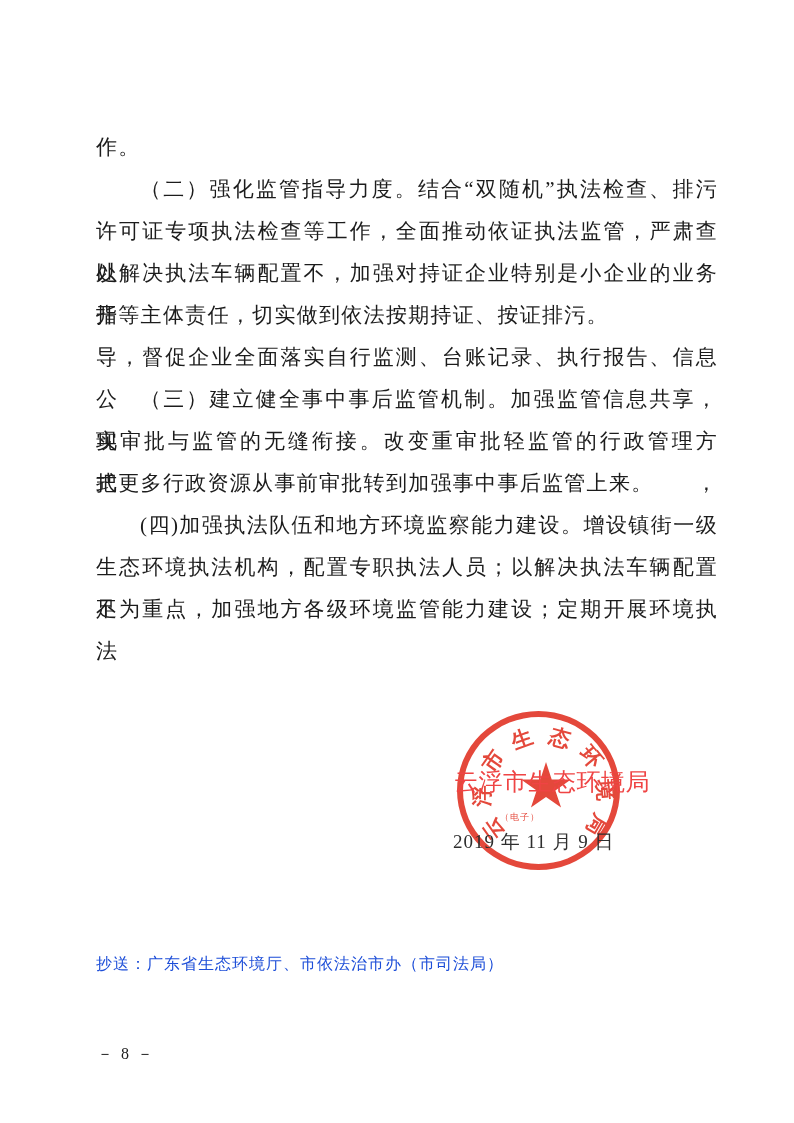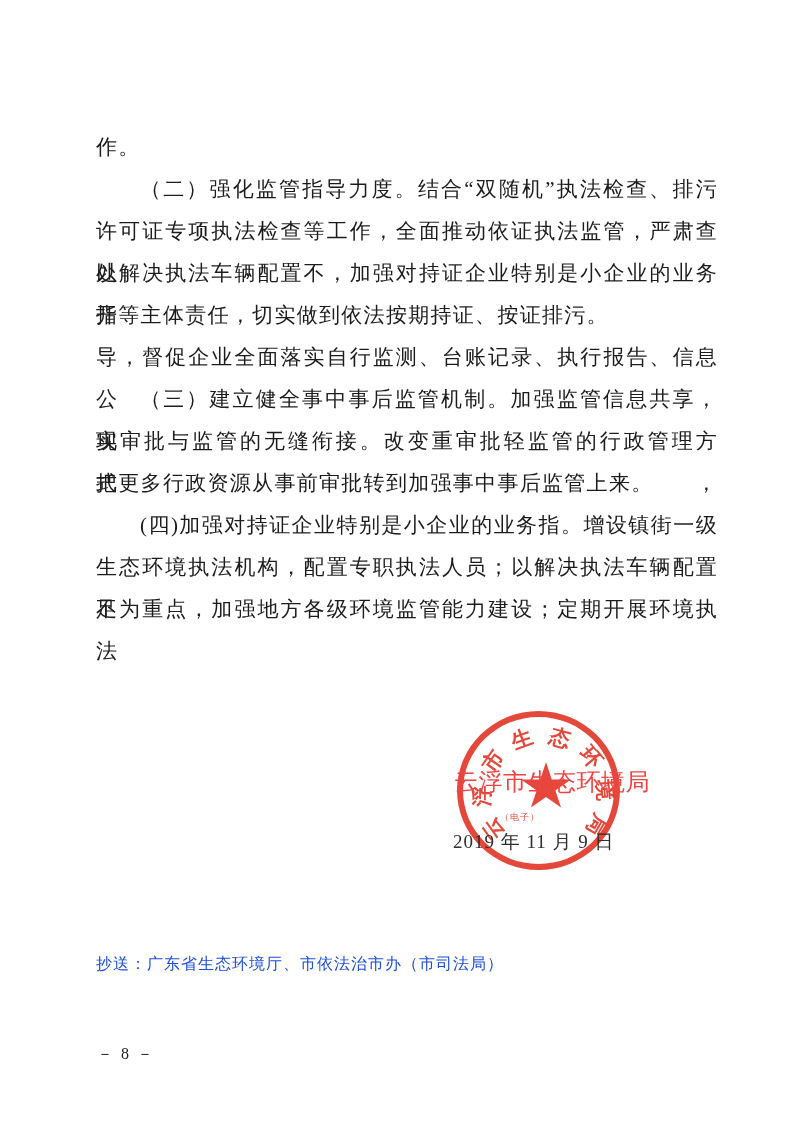--- a/index.html
+++ b/index.html
@@ -73,21 +73,21 @@
   <div class="body-text">
     <div class="line end">作。</div>
     <div class="line just ind">（二）强化监管指导力度。结合“双随机”执法检查、排污</div>
     <div class="line just">许可证专项执法检查等工作，全面推动依证执法监管，严肃查处</div>
     <div class="line just">以解决执法车辆配置不，加强对持证企业特别是小企业的业务指</div>
     <div class="line end">开等主体责任，切实做到依法按期持证、按证排污。</div>
     <div class="line just">导，督促企业全面落实自行监测、台账记录、执行报告、信息公</div>
     <div class="line just ind">（三）建立健全事中事后监管机制。加强监管信息共享，实</div>
     <div class="line just">现审批与监管的无缝衔接。改变重审批轻监管的行政管理方式，</div>
     <div class="line end">把更多行政资源从事前审批转到加强事中事后监管上来。</div>
-    <div class="line just ind">(四)加强对持证企业特别是小企业的业务指。增设镇街一级</div>
+    <div class="line just ind">(四)加强执法队伍和地方环境监察能力建设。增设镇街一级</div>
     <div class="line just">生态环境执法机构，配置专职执法人员；以解决执法车辆配置不</div>
     <div class="line just">足为重点，加强地方各级环境监管能力建设；定期开展环境执法</div>
   </div>
 
   <div class="seal">
     <span class="arc-char c0">云</span>
     <span class="arc-char c1">浮</span>
     <span class="arc-char c2">市</span>
     <span class="arc-char c3">生</span>
     <span class="arc-char c4">态</span>

